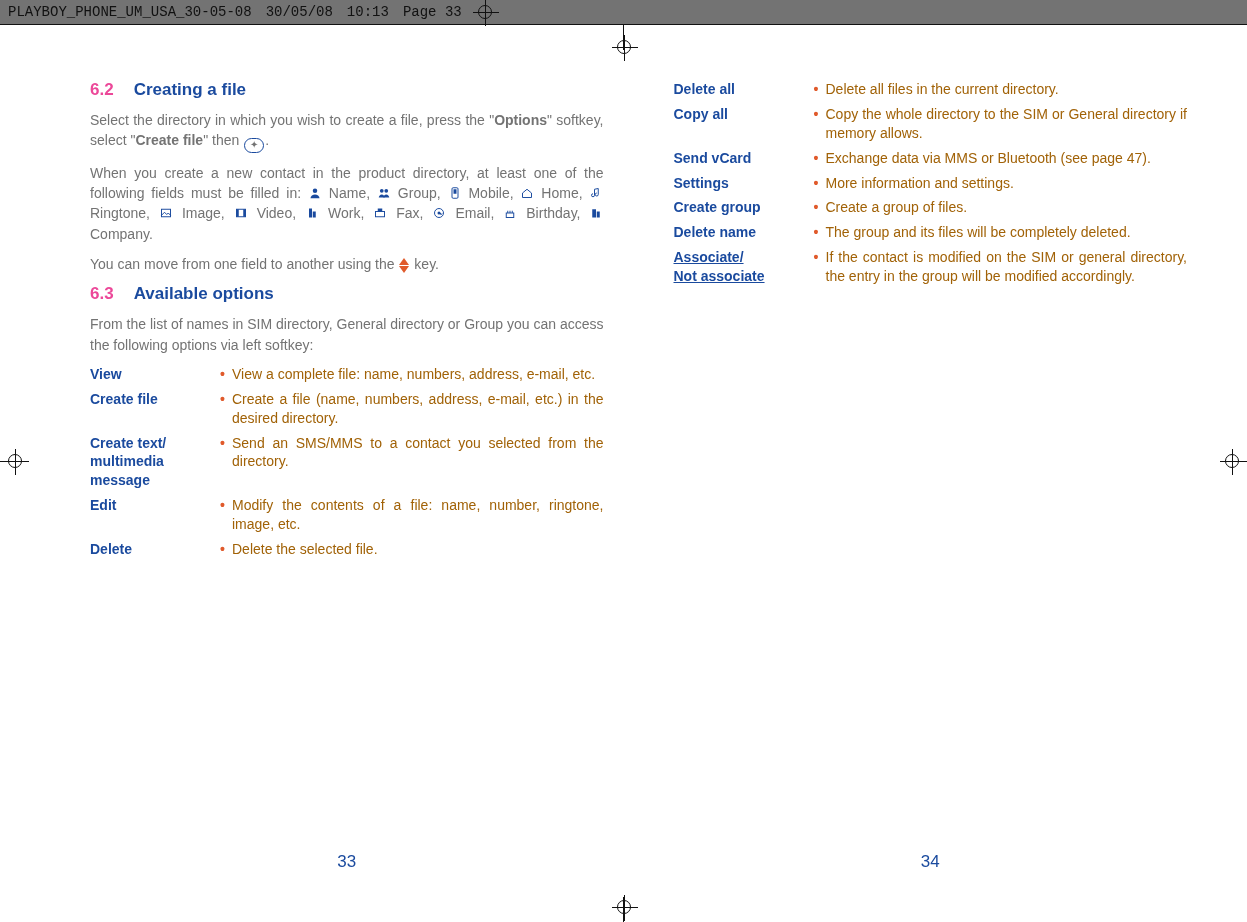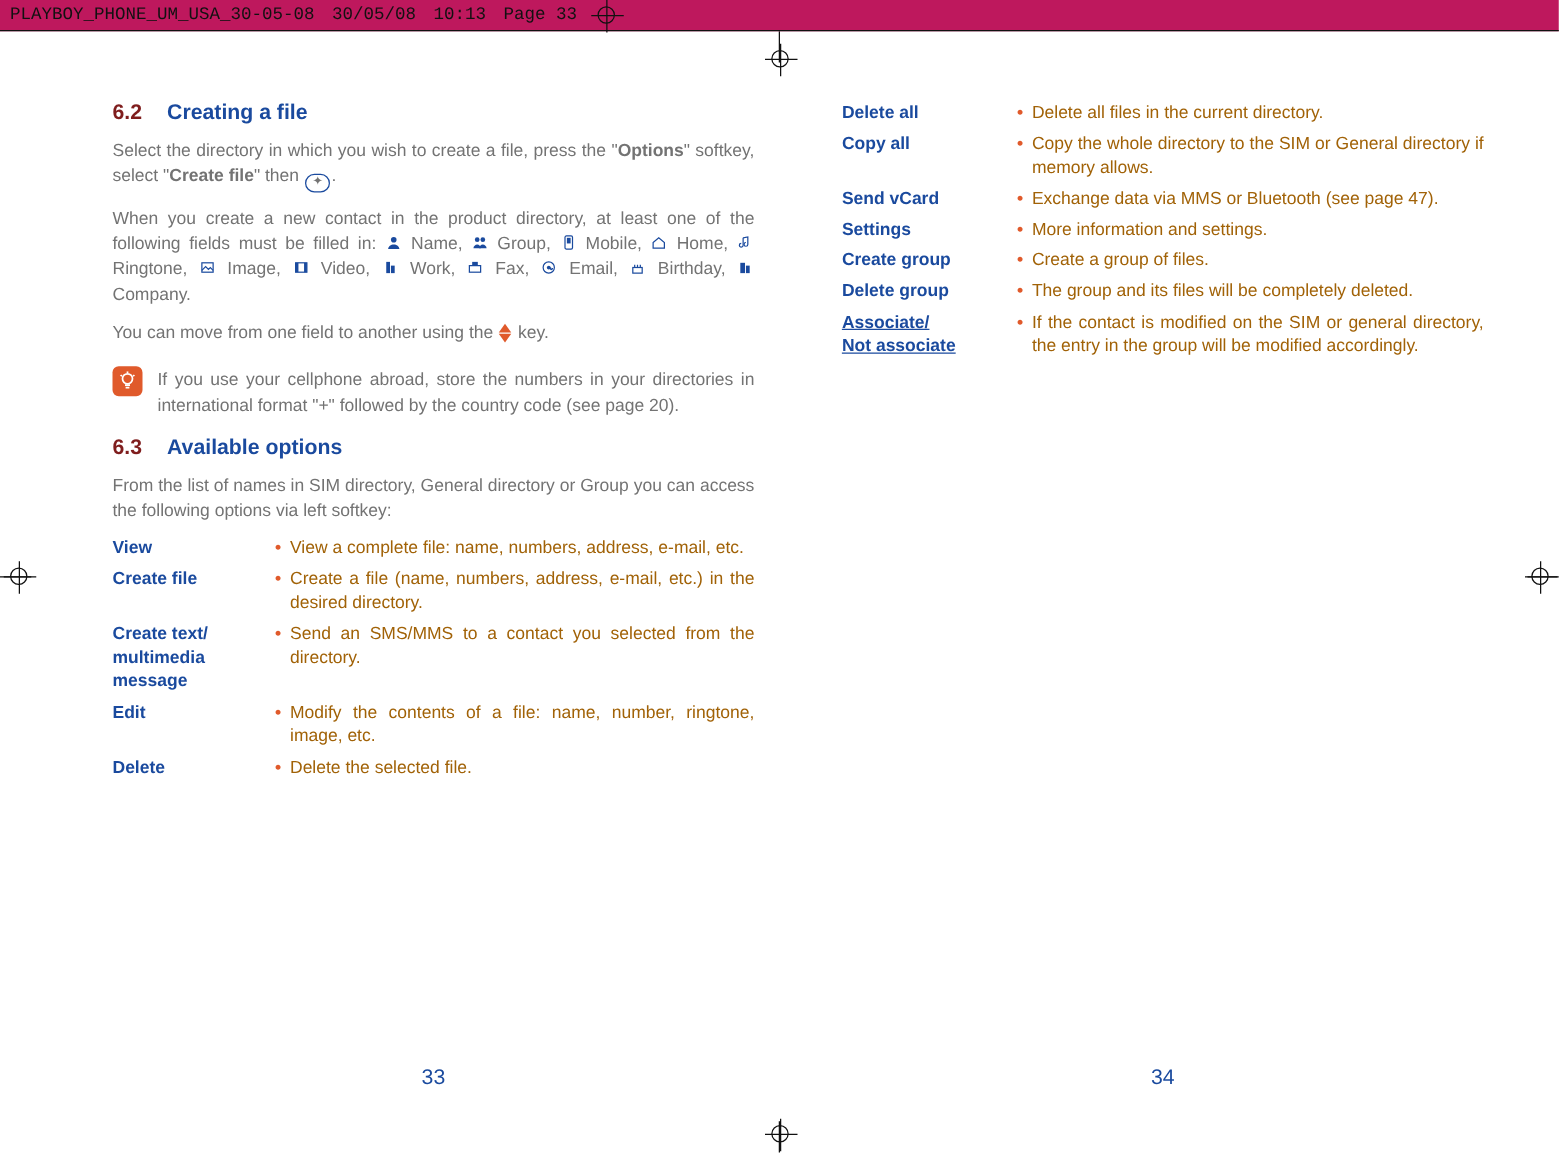--- a/index.html
+++ b/index.html
@@ -17,21 +17,21 @@
     top: 0; left: 0;
     width: 100%;
     font-family: "Courier New", monospace;
     font-size: 14px;
     color: #111;
     padding: 4px 8px;
     border-bottom: 1px solid #111;
     display: flex;
     align-items: center;
     gap: 14px;
-    background: #be185d;
+    background: #737373;
     z-index: 20;
   }
   .header-pagemark {
     width: 14px; height: 14px;
     border: 1px solid #111;
     border-radius: 50%;
     position: relative;
     margin-left: 2px;
   }
   .header-pagemark::before, .header-pagemark::after {
@@ -77,21 +77,21 @@
     position: absolute;
     bottom: -20px;
     left: 50%;
     transform: translateX(-50%);
     font-size: 17px;
     color: #1a4a9e;
     text-align: right;
   }
 
   .h2-row { display: flex; align-items: baseline; gap: 20px; margin-bottom: 10px; }
-  .sec-num { color: #7f1d1d; font-weight: bold; font-size: 17px; }
+  .sec-num { color: #ec4899; font-weight: bold; font-size: 17px; }
   .sec-title { color: #1a4a9e; font-weight: bold; font-size: 17px; }
 
   p.body { color: #737373; line-height: 1.45; text-align: justify; margin-bottom: 10px; }
   .bold { font-weight: bold; }
 
   .tip-row { display: flex; gap: 12px; align-items: flex-start; margin: 8px 0 14px; }
   .tip-icon {
     width: 24px; height: 24px; flex: 0 0 24px;
     background: #e05a2b;
     border-radius: 5px;
@@ -231,30 +231,20 @@
         </svg><span> Company.</span>
     </p>
 
     <p class="body">
       <span>You can move from one field to another using the </span><span class="nav-arrows">
           <span class="tri-up"></span>
           <span class="tri-down"></span>
         </span><span> key.</span>
     </p>
 
-    <div class="tip-row">
-      <div class="tip-icon">
-        <svg width="16" height="16" viewBox="0 0 16 16">
-            <circle cx="8" cy="6" r="4" fill="none" stroke="#fff" stroke-width="1.4"></circle>
-            <path d="M6 11h4M6.5 13h3" stroke="#fff" stroke-width="1.4"></path>
-            <path d="M8 0v1.5M2.5 3l1 1M13.5 3l-1 1" stroke="#fff" stroke-width="1.4"></path>
-          </svg>
-      </div>
-      <p class="body" style="margin:0;">If you use your cellphone abroad, store the numbers in your directories in international format "+" followed by the country code (see page 20).</p>
-    </div>
 
     <div class="h2-row">
       <span class="sec-num">6.3</span>
       <span class="sec-title">Available options</span>
     </div>
 
     <p class="body">From the list of names in SIM directory, General directory or Group you can access the following options via left softkey:</p>
 
     <div class="opt-table">
       <div class="opt-row">
@@ -310,21 +300,21 @@
         <div class="opt-label">Settings</div>
         <div class="opt-bullet">•</div>
         <div class="opt-desc">More information and settings.</div>
       </div>
       <div class="opt-row">
         <div class="opt-label">Create group</div>
         <div class="opt-bullet">•</div>
         <div class="opt-desc">Create a group of files.</div>
       </div>
       <div class="opt-row">
-        <div class="opt-label">Delete group</div>
+        <div class="opt-label">Delete name</div>
         <div class="opt-bullet">•</div>
         <div class="opt-desc">The group and its files will be completely deleted.</div>
       </div>
       <div class="opt-row">
         <div class="opt-label" style="white-space:pre-line;text-decoration:underline;">Associate/
 Not associate</div>
         <div class="opt-bullet">•</div>
         <div class="opt-desc">If the contact is modified on the SIM or general directory,  the entry in the group will be modified accordingly.</div>
       </div>
     </div>

